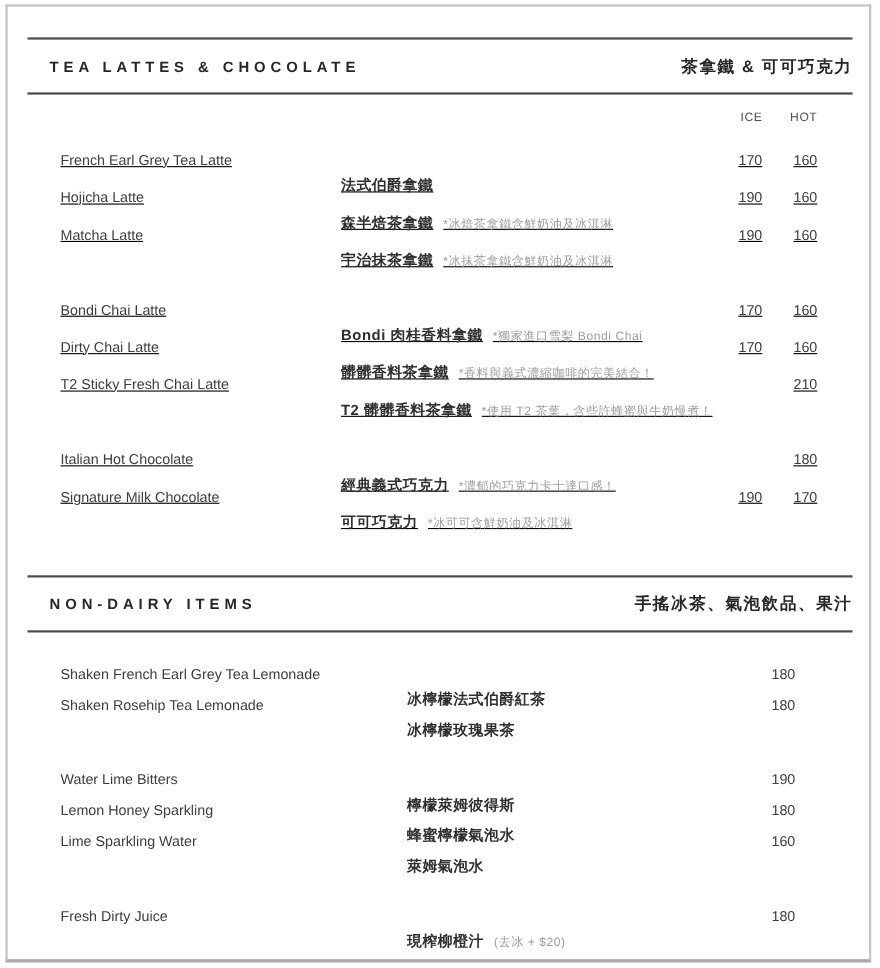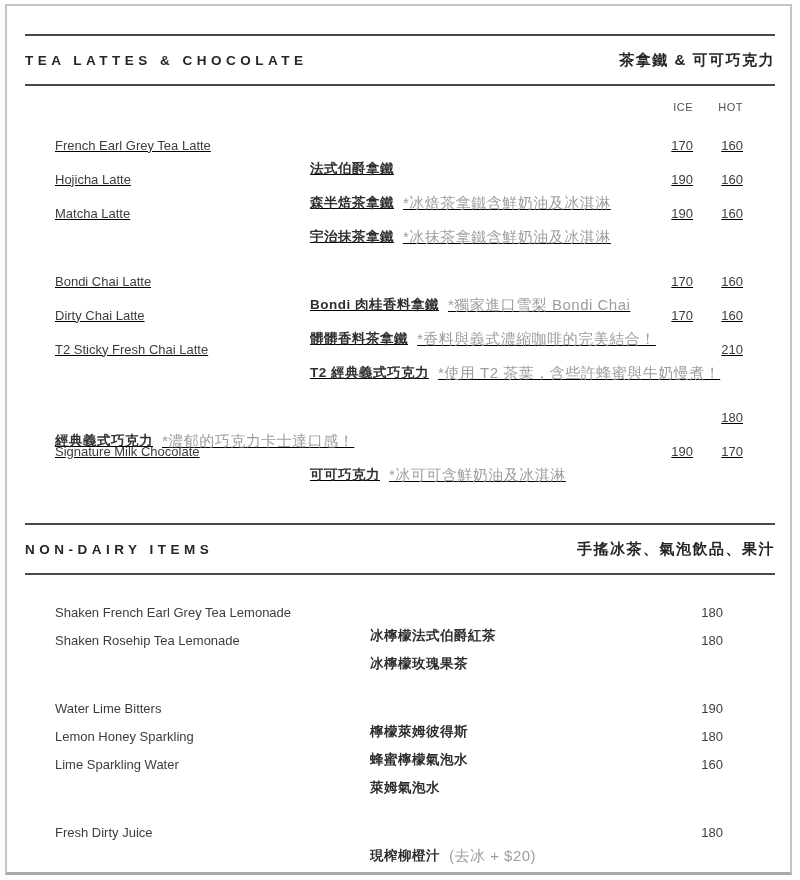--- a/index.html
+++ b/index.html
@@ -13,21 +13,21 @@
     position:absolute; left:5px; top:4px; right:8px; bottom:5px;
     background:#ffffff;
     border:2px solid #c4c4c4;
     border-bottom:3px solid #a9a9a9;
   }
   .content { position:absolute; left:25px; top:0; width:750px; }
 
   .rule { height:0; border-top:2px solid #4a4a4a; }
   .rule-top1 { margin-top:34px; }
 
-  .section-head { height:48px; display:flex; align-items:center; justify-content:space-between; }
+  .section-head { height:48px; display:flex; align-items:center; justify-content:space-between;margin-left:20px; }
   .title-en {
     font-size:13.5px; font-weight:bold; color:#262626;
     letter-spacing:4.5px; white-space:nowrap;
   }
   .title-zh {
     font-size:15px; font-weight:bold; color:#262626;
     letter-spacing:1.5px; white-space:nowrap;
   }
 
   .colhead {
@@ -52,21 +52,21 @@
   .s2 .row { height:28px;align-items:center; }
   .s1 .gap { height:34px; }
   .s2 .gap { height:40px; }
 
   .col-en { font-size:13px; color:#3d3d3d; white-space:nowrap; }
   .s1 .col-en { width:255px; flex:0 0 255px; }
   .s2 .col-en { width:315px; flex:0 0 315px; }
 
   .col-zh { flex:1; display:flex; align-items:center; gap:9px; min-width:0;margin-top:48px; }
   .zh-name { font-size:13.5px; font-weight:bold; color:#2f2f2f; letter-spacing:0.5px; white-space:nowrap; }
-  .note { font-size:15px; color:#9d9d9d; letter-spacing:0.5px; white-space:nowrap; }
+  .note { font-size:11px; color:#9d9d9d; letter-spacing:0.5px; white-space:nowrap; }
 
   .prices { display:flex; flex:0 0 100px; width:100px; justify-content:flex-end; }
   .price { width:50px; flex:0 0 50px; text-align:right; font-size:13px; color:#3d3d3d; }
   .price-single { width:100px; flex:0 0 100px; box-sizing:border-box; padding-right:20px; }
 
   .sec2 { margin-top:55px; }
 </style>
 </head>
 <body>
 
@@ -143,30 +143,31 @@
               <span class="note">*香料與義式濃縮咖啡的完美結合！</span>
             </span>
             <span class="prices">
               <span class="price">170</span>
               <span class="price">160</span>
             </span>
           </div>
           <div class="row">
             <span class="col-en">T2 Sticky Fresh Chai Latte</span>
             <span class="col-zh">
-              <span class="zh-name">T2 經典義式巧克力</span>
+              <span class="zh-name">T2 髒髒香料茶拿鐵</span>
               <span class="note">*使用 T2 茶葉，含些許蜂蜜與牛奶慢煮！</span>
             </span>
             <span class="prices">
               <span class="price"></span>
               <span class="price">210</span>
             </span>
           </div>
           <div class="gap"></div>
           <div class="row">
+            <span class="col-en">Italian Hot Chocolate</span>
             <span class="col-zh">
               <span class="zh-name">經典義式巧克力</span>
               <span class="note">*濃郁的巧克力卡士達口感！</span>
             </span>
             <span class="prices">
               <span class="price"></span>
               <span class="price">180</span>
             </span>
           </div>
           <div class="row">

